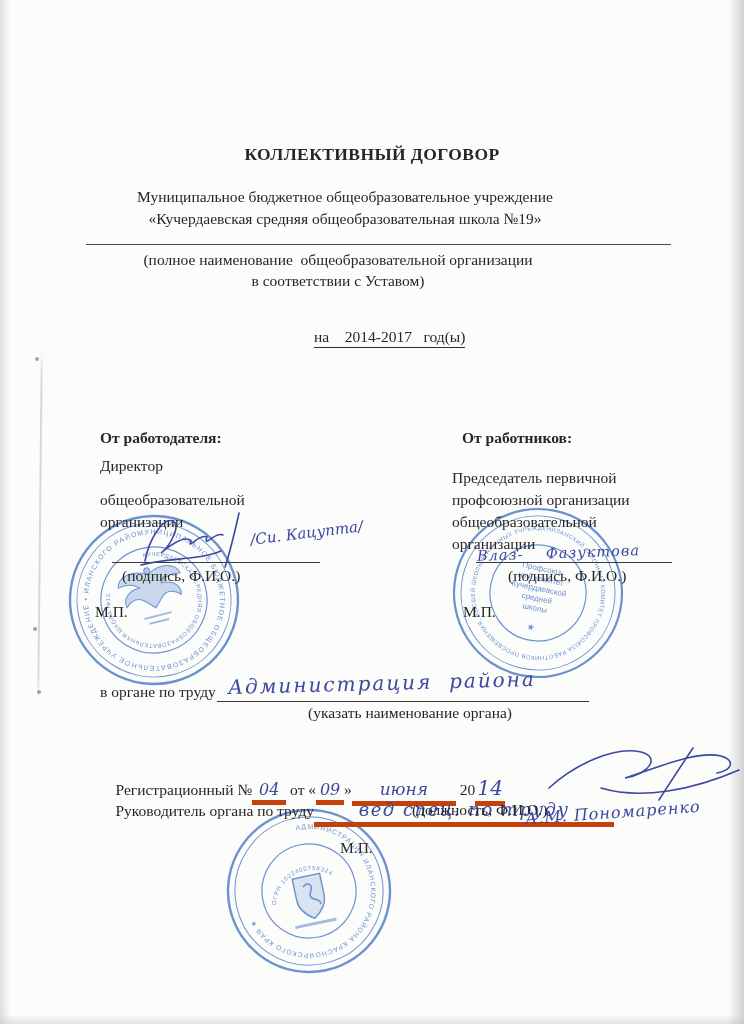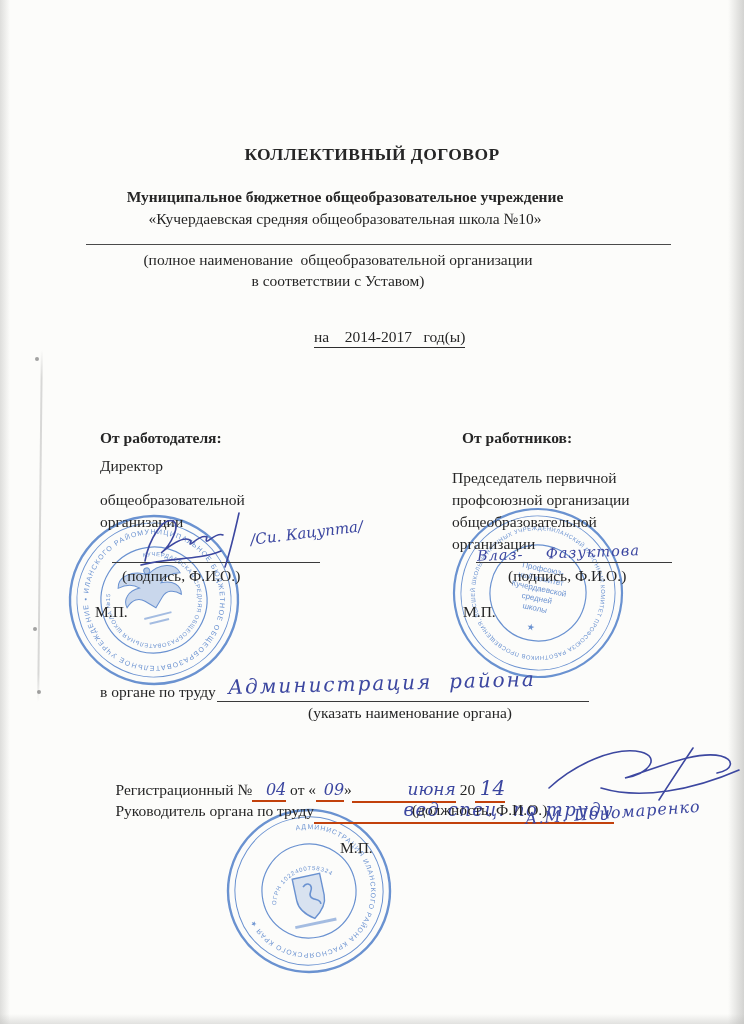--- a/index.html
+++ b/index.html
@@ -4,21 +4,21 @@
 <style>
   html,body{margin:0;padding:0;background:#e9e9e7;}
   .page{position:relative;width:744px;height:1024px;background:#fcfcfa;
         font-family:"Liberation Serif",serif;color:#262626;overflow:hidden;}
   .t{position:absolute;font-size:15.5px;line-height:1.25;white-space:pre;}
   .b{font-weight:bold;}
   .c744{left:0;width:744px;text-align:center;}
   .c690{left:0;width:690px;text-align:center;}
   .c676{left:0;width:676px;text-align:center;}
   .hw{font-family:"DejaVu Serif",serif;font-style:italic;color:#3c47a0;}
-  .uslot{display:inline-block;border-bottom:2px solid #c2410c;text-align:right;}
+  .uslot{display:inline-block;border-bottom:5px solid #c2410c;text-align:center;}
   .rule{position:absolute;height:0;border-top:1.4px solid #4a4a4a;}
   .sigline{position:absolute;height:0;border-top:1.2px solid #3a3a3a;}
   .stamp{position:absolute;opacity:.82;}
   .stamp text{font-family:"Liberation Sans",sans-serif;fill:#4b7bc8;}
   .sigsvg{position:absolute;}
   .edge-left{position:absolute;left:0;top:0;width:10px;height:100%;
     background:linear-gradient(to right,rgba(185,185,183,.45),rgba(185,185,183,0));}
   .edge-right{position:absolute;right:0;top:0;width:16px;height:100%;
     background:linear-gradient(to left,rgba(170,170,168,.5),rgba(170,170,168,0));}
   .edge-bottom{position:absolute;left:0;bottom:0;width:100%;height:10px;
@@ -97,22 +97,22 @@
     </text>
     <g stroke="#4b7bc8">
       <path d="M71,70 h28 v22 c0,11 -8,17 -14,21 c-6,-4 -14,-10 -14,-21 z" fill="#4b7bc8" fill-opacity=".25" stroke-width="1.4"></path>
       <path d="M80,80 c4,-4 8,-2 8,2 c0,4 -5,6 -2,10 c3,4 8,2 8,8" fill="none" stroke-width="1.6"></path>
       <path d="M64,118 h42" stroke-width="3" stroke-opacity=".6"></path>
     </g>
   </svg>
 
   <div class="t b c744" style="top:144px;font-size:17.5px;letter-spacing:.4px;">КОЛЛЕКТИВНЫЙ ДОГОВОР</div>
 
-  <div class="t c690" style="top:187px;font-weight:bold;">Муниципальное бюджетное общеобразовательное учреждение</div>
-  <div class="t c690" style="top:209px;">«Кучердаевская средняя общеобразовательная школа №10»</div>
+  <div class="t c690" style="top:187px;">Муниципальное бюджетное общеобразовательное учреждение</div>
+  <div class="t c690" style="top:209px;">«Кучердаевская средняя общеобразовательная школа №19»</div>
 
   <div class="rule" style="left:86px;top:244px;width:585px;"></div>
 
   <div class="t c676" style="top:250px;">(полное наименование  общеобразовательной организации</div>
   <div class="t c676" style="top:271px;">в соответствии с Уставом)</div>
 
   <div class="t" style="left:20px;top:308px;width:724px;text-align:center;">
     <span style="border-bottom:1.2px solid #2e2e2e;padding-bottom:2px;">на    2014-2017   год(ы)</span>
   </div>
 

